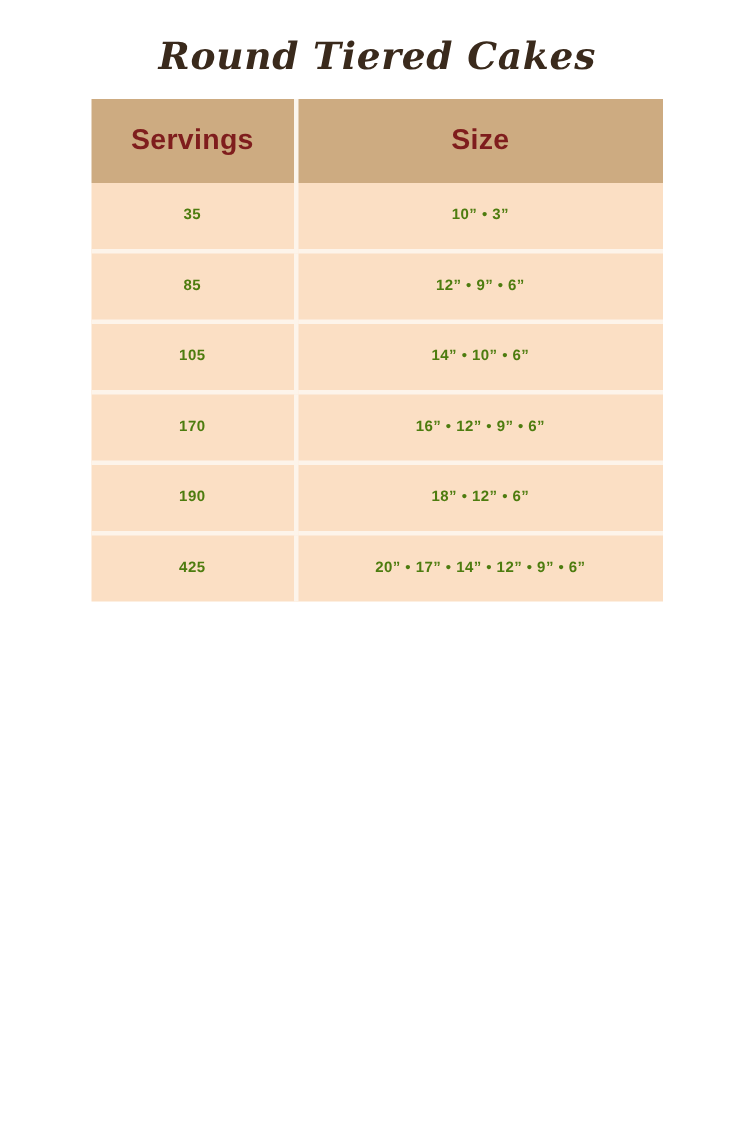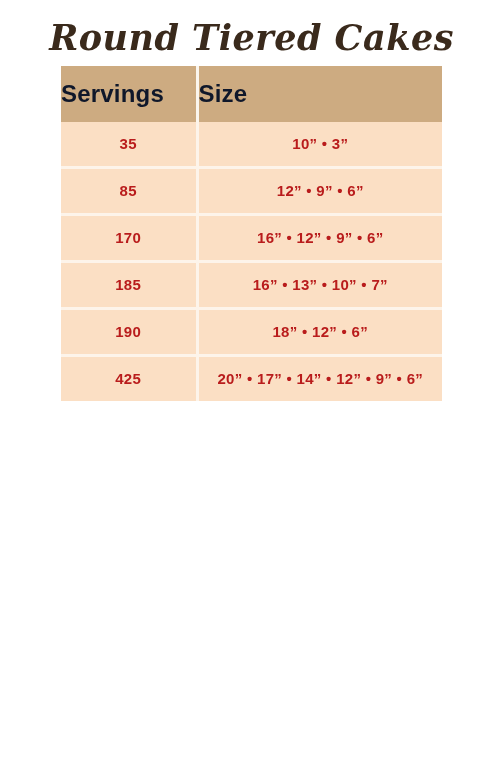--- a/index.html
+++ b/index.html
@@ -24,61 +24,61 @@
   
   .title {
     position: absolute;
     left: 0;
     top: 16px;
     width: 503px;
     text-align: center;
     font-family: "DejaVu Serif", serif;
     font-style: italic;
     font-weight: 700;
-    font-size: 35px;
+    font-size: 25px;
     line-height: 44px;
     letter-spacing: 0.5px;
     color: #3a2a1c;
     white-space: nowrap;
   }
 
   
   .table {
     position: absolute;
     left: 61px;
     top: 66px;
     width: 381px;
     border-collapse: collapse;
     table-layout: fixed;
   }
 
   .table thead th {
     background: #cdab81;
-    color: #0f172a;
+    color: #7f1d1d;
     font-family: "Liberation Sans", sans-serif;
     font-weight: 700;
-    font-size: 24px;
+    font-size: 19px;
     line-height: 56px;
     height: 56px;
     padding: 0;
-    text-align: left;
+    text-align: center;
     border-right: 3px solid #fbf6ee;
     letter-spacing: 0.2px;
   }
   .table thead th:last-child {
     border-right: none;
     margin-left: 12px;
   }
 
   .table tbody td {
     background: #fbdfc4;
-    color: #b91c1c;
+    color: #4d7c0f;
     font-family: "Liberation Sans", sans-serif;
     font-weight: 700;
-    font-size: 15px;
+    font-size: 10px;
     line-height: 44px;
     height: 44px;
     padding: 0;
     text-align: center;
     border-right: 3px solid #fdf4ea;
     border-bottom: 3px solid #fdf4ea;
     white-space: nowrap;
   }
   .table tbody td:last-child {
     border-right: none;
@@ -121,26 +121,26 @@
     <tbody id="table-body">
         <tr>
           <td class="cell-servings">35</td>
           <td class="cell-size">10” • 3”</td>
         </tr>
         <tr>
           <td class="cell-servings">85</td>
           <td class="cell-size">12” • 9” • 6”</td>
         </tr>
         <tr>
+          <td class="cell-servings">105</td>
+          <td class="cell-size">14” • 10” • 6”</td>
+        </tr>
+        <tr>
           <td class="cell-servings">170</td>
           <td class="cell-size">16” • 12” •  9” • 6”</td>
-        </tr>
-        <tr>
-          <td class="cell-servings">185</td>
-          <td class="cell-size">16” • 13” • 10” • 7”</td>
         </tr>
         <tr>
           <td class="cell-servings">190</td>
           <td class="cell-size">18” • 12” • 6”</td>
         </tr>
         <tr>
           <td class="cell-servings">425</td>
           <td class="cell-size">20” • 17” • 14” • 12” • 9” • 6”</td>
         </tr>
       </tbody>

